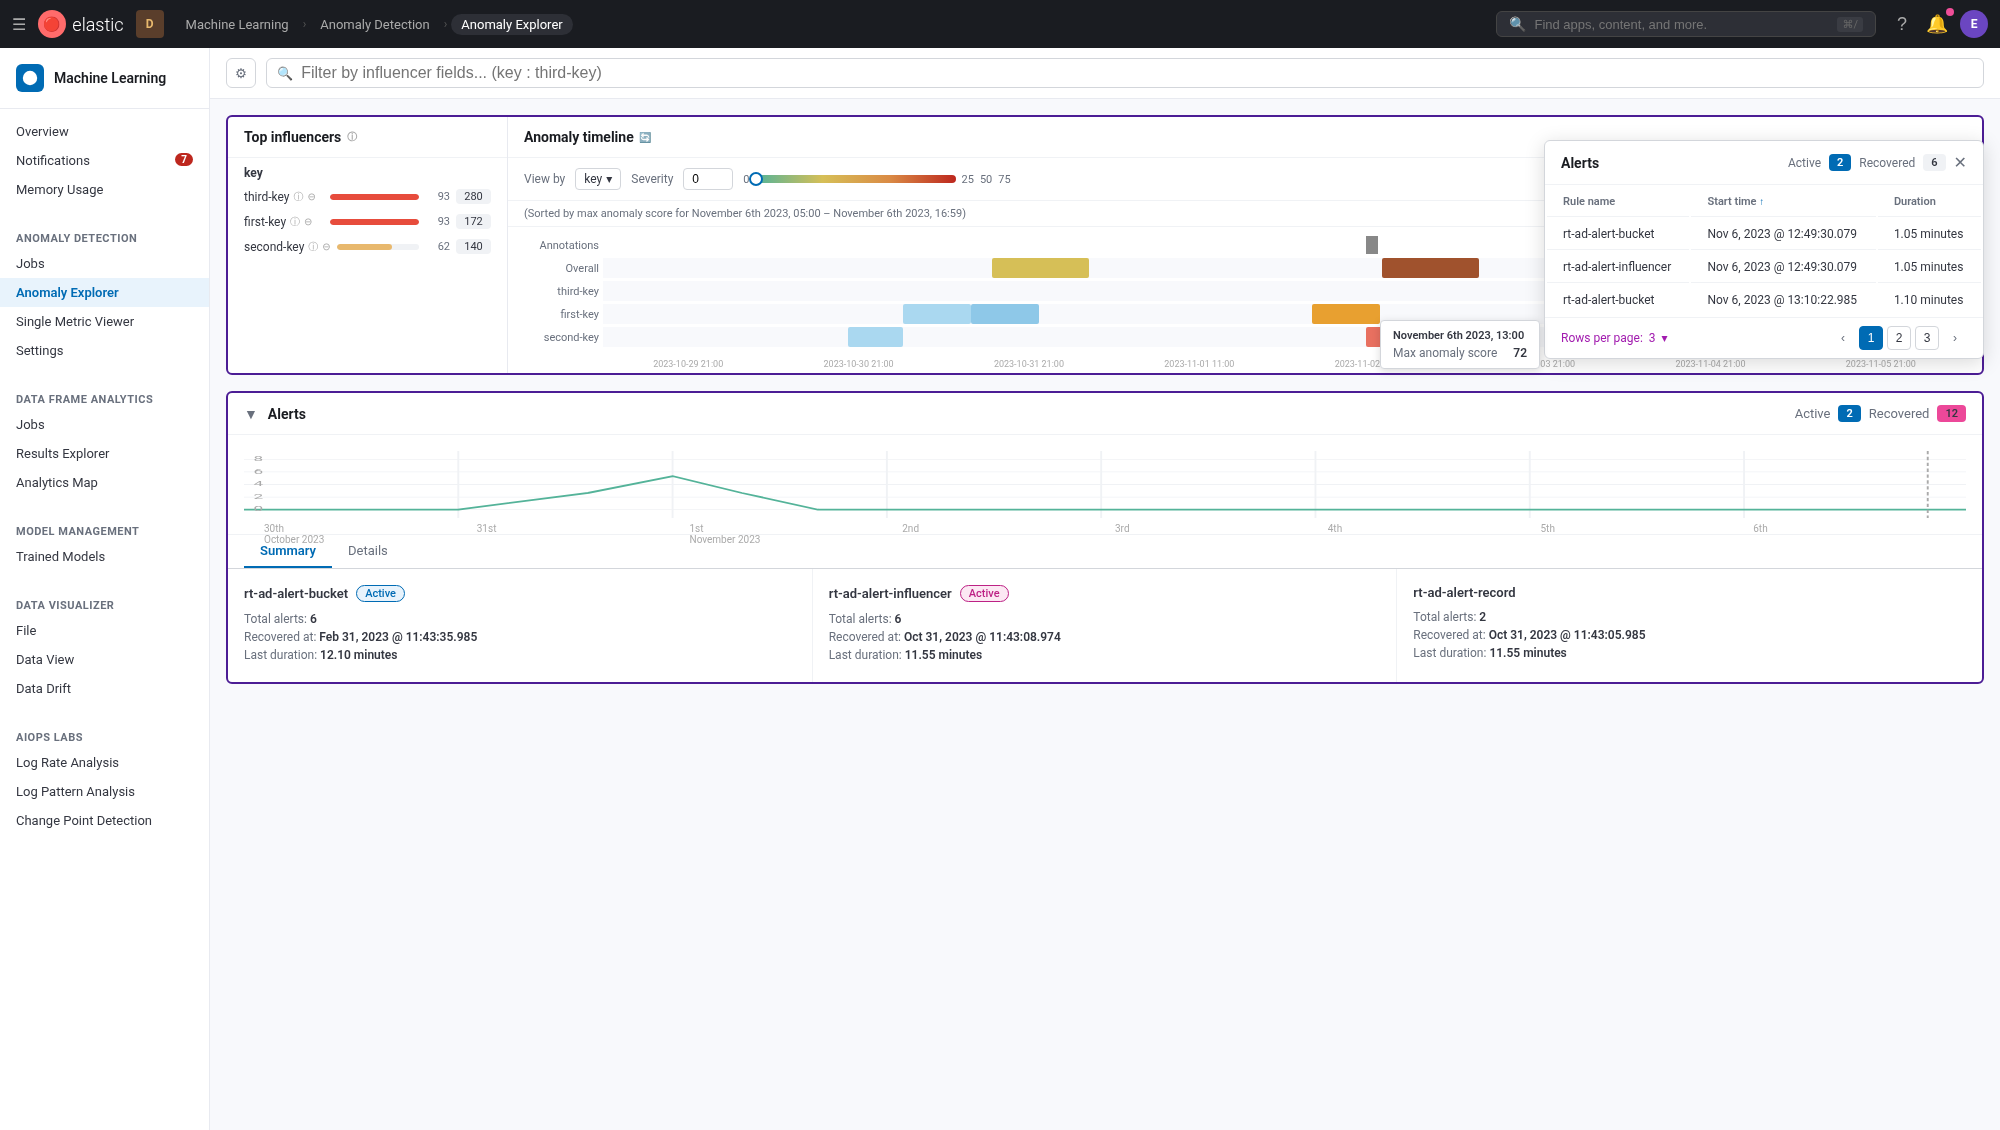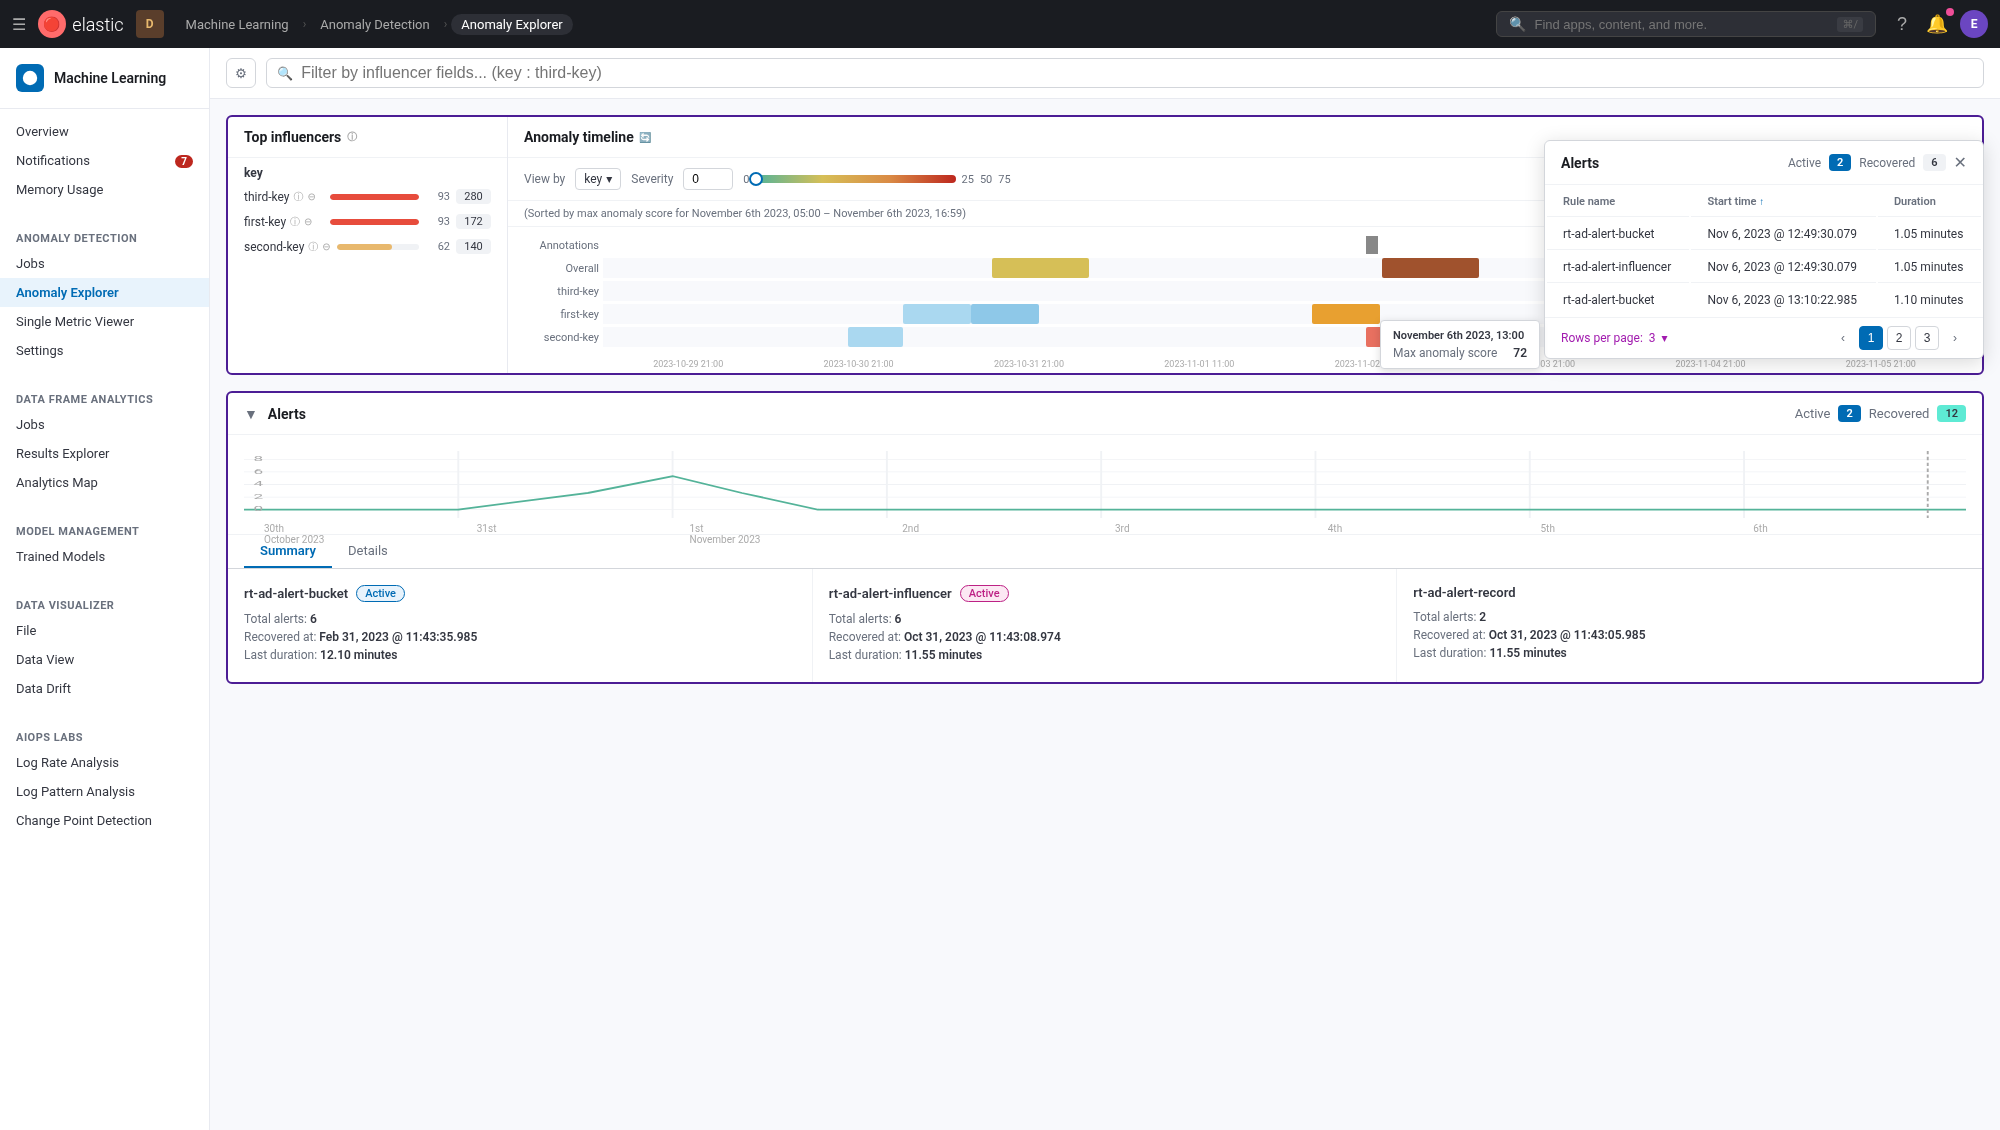--- a/index.html
+++ b/index.html
@@ -23,21 +23,21 @@
     .nav-actions .avatar { width: 28px; height: 28px; border-radius: 50%; background: #6b46c1; display: flex; align-items: center; justify-content: center; color: #fff; font-size: 12px; font-weight: bold; cursor: pointer; }
     .nav-actions .badge { position: absolute; top: -2px; right: -2px; width: 8px; height: 8px; background: #f04e98; border-radius: 50%; }
 
     
     .layout { display: flex; padding-top: 48px; height: 100vh; }
 
     
     .sidebar { width: 210px; background: #fff; border-right: 1px solid #e8eaf0; overflow-y: auto; flex-shrink: 0; }
     .sidebar-section { padding: 8px 0; }
     .sidebar-section-title { font-size: 11px; font-weight: 700; color: #69707d; padding: 12px 16px 4px; text-transform: uppercase; letter-spacing: 0.5px; }
-    .sidebar-item { display: flex; align-items: flex-end; gap: 8px; padding: 7px 16px; cursor: pointer; color: #343741; font-size: 13px; }
+    .sidebar-item { display: flex; align-items: flex-start; gap: 8px; padding: 7px 16px; cursor: pointer; color: #343741; font-size: 13px; }
     .sidebar-item.active { color: #006bb4; font-weight: 600; background: #e8f3fc; }
     .sidebar-item .badge { background: #bd271e; color: #fff; border-radius: 10px; padding: 1px 6px; font-size: 10px; font-weight: bold; margin-left: auto; }
     .sidebar-logo-area { display: flex; align-items: center; gap: 10px; padding: 16px; border-bottom: 1px solid #e8eaf0; }
     .sidebar-logo-icon { width: 28px; height: 28px; border-radius: 6px; background: #006bb4; display: flex; align-items: center; justify-content: center; }
     .sidebar-logo-icon svg { width: 18px; height: 18px; fill: #fff; }
     .sidebar-logo-text { font-size: 14px; font-weight: 600; color: #1a1c21; }
 
     
     .main { flex: 1; overflow-y: auto; overflow-x: hidden; }
     .main-header { display: flex; align-items: center; gap: 10px; padding: 10px 16px; background: #fff; border-bottom: 1px solid #e8eaf0; }
@@ -73,21 +73,21 @@
     .severity-input { border: 1px solid #d3d6db; border-radius: 4px; padding: 3px 8px; font-size: 12px; width: 50px; }
     .severity-gradient { height: 8px; width: 200px; border-radius: 4px; background: linear-gradient(to right, #54b399, #d6bf57, #da8b45, #bd271e); position: relative; }
     .severity-thumb { position: absolute; left: 0; top: -3px; width: 14px; height: 14px; background: #fff; border: 2px solid #006bb4; border-radius: 50%; transform: translateX(-50%); }
 
     .timeline-info { font-size: 11px; color: #69707d; padding: 6px 16px; border-bottom: 1px solid #f0f2f5; display: flex; align-items: center; justify-content: space-between; }
 
     
     .alerts-header { display: flex; align-items: center; padding: 12px 16px; border-bottom: 1px solid #f0f2f5; gap: 10px; }
     .collapse-btn { cursor: pointer; color: #69707d; font-size: 14px; }
     .badge-active { background: #006bb4; color: #fff; border-radius: 4px; padding: 2px 8px; font-size: 11px; font-weight: 600; }
-    .badge-recovered { background: #5eead4; color: #343741; border-radius: 4px; padding: 2px 8px; font-size: 11px; font-weight: 600; }
+    .badge-recovered { background: #ec4899; color: #343741; border-radius: 4px; padding: 2px 8px; font-size: 11px; font-weight: 600; }
 
     .alerts-chart { padding: 16px; border-bottom: 1px solid #f0f2f5; height: 100px; position: relative; }
     .alerts-chart svg { width: 100%; height: 100%; }
 
     .alert-tabs { display: flex; gap: 0; padding: 0 16px; border-bottom: 1px solid #d3d6db; }
     .alert-tab { padding: 8px 16px; font-size: 13px; color: #69707d; cursor: pointer; border-bottom: 2px solid transparent; }
     .alert-tab.active { color: #006bb4; border-bottom-color: #006bb4; font-weight: 600; }
 
     .alert-cards { display: grid; grid-template-columns: 1fr 1fr 1fr; gap: 0; }
     .alert-card { padding: 16px; border-right: 1px solid #f0f2f5; }

